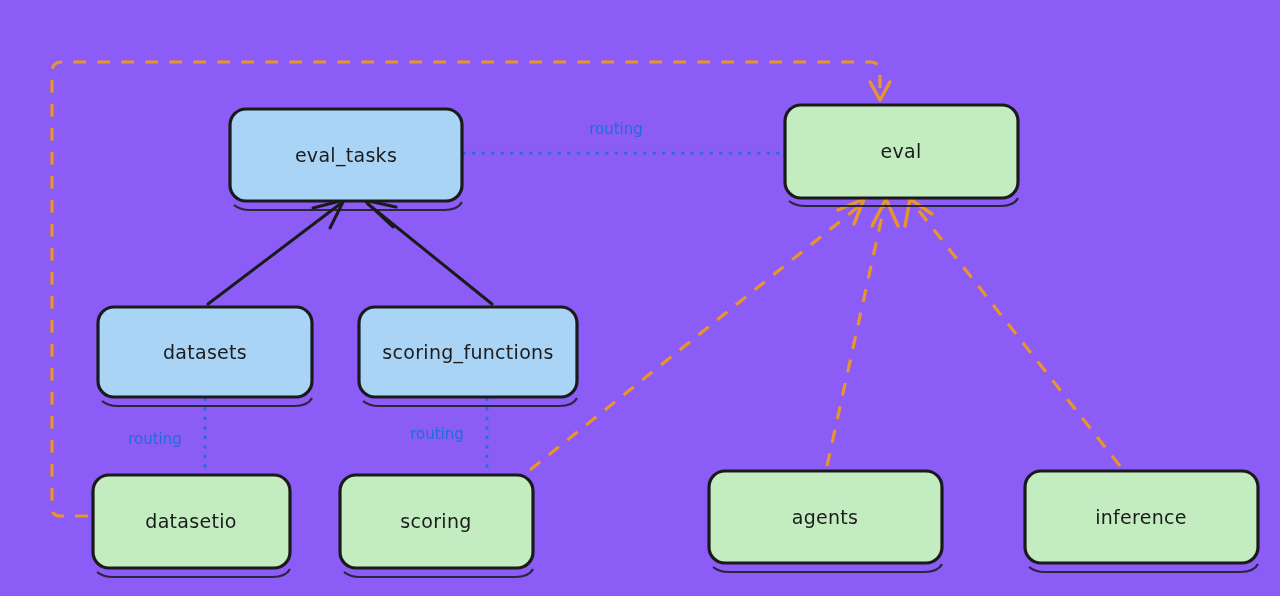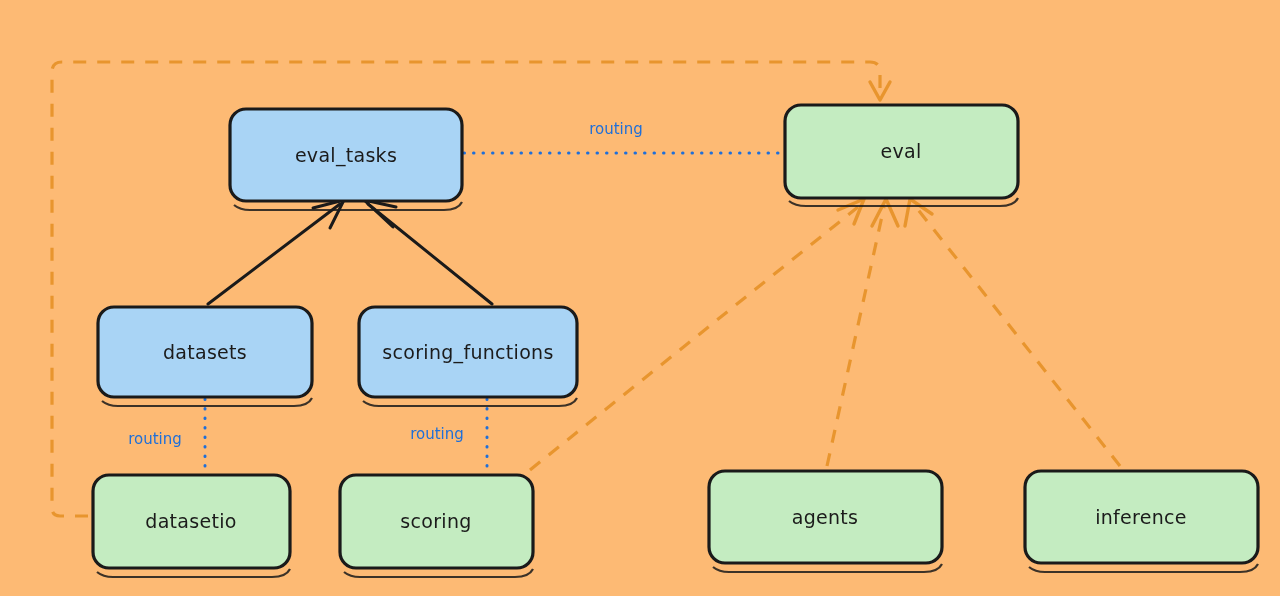--- a/index.html
+++ b/index.html
@@ -7,21 +7,21 @@
     padding: 0;
     background: #ffffff;
   }
   body {
     font-family: "DejaVu Sans", sans-serif;
   }
   #canvas {
     position: relative;
     width: 1280px;
     height: 596px;
-    background: #fdba74;
+    background: #8b5cf6;
     overflow: hidden;
   }
   #diagram-svg {
     position: absolute;
     left: 0;
     top: 0;
     width: 1280px;
     height: 596px;
   }
   .node-label {

